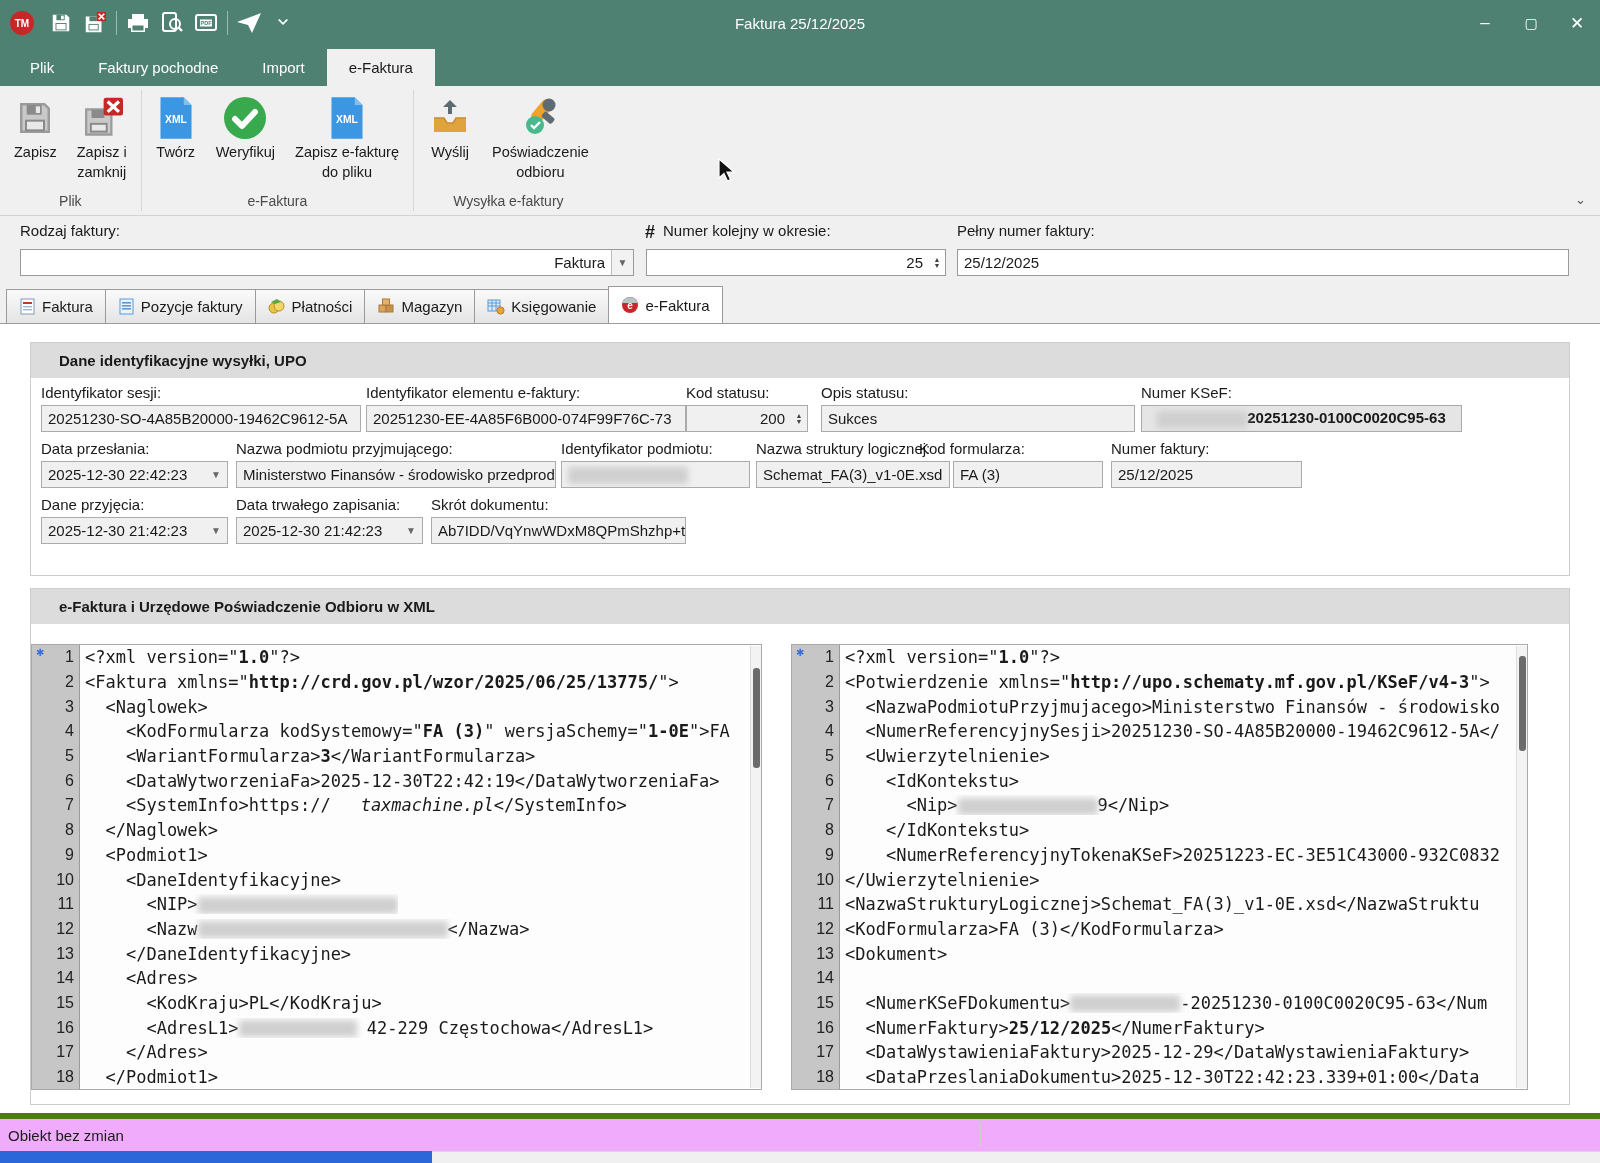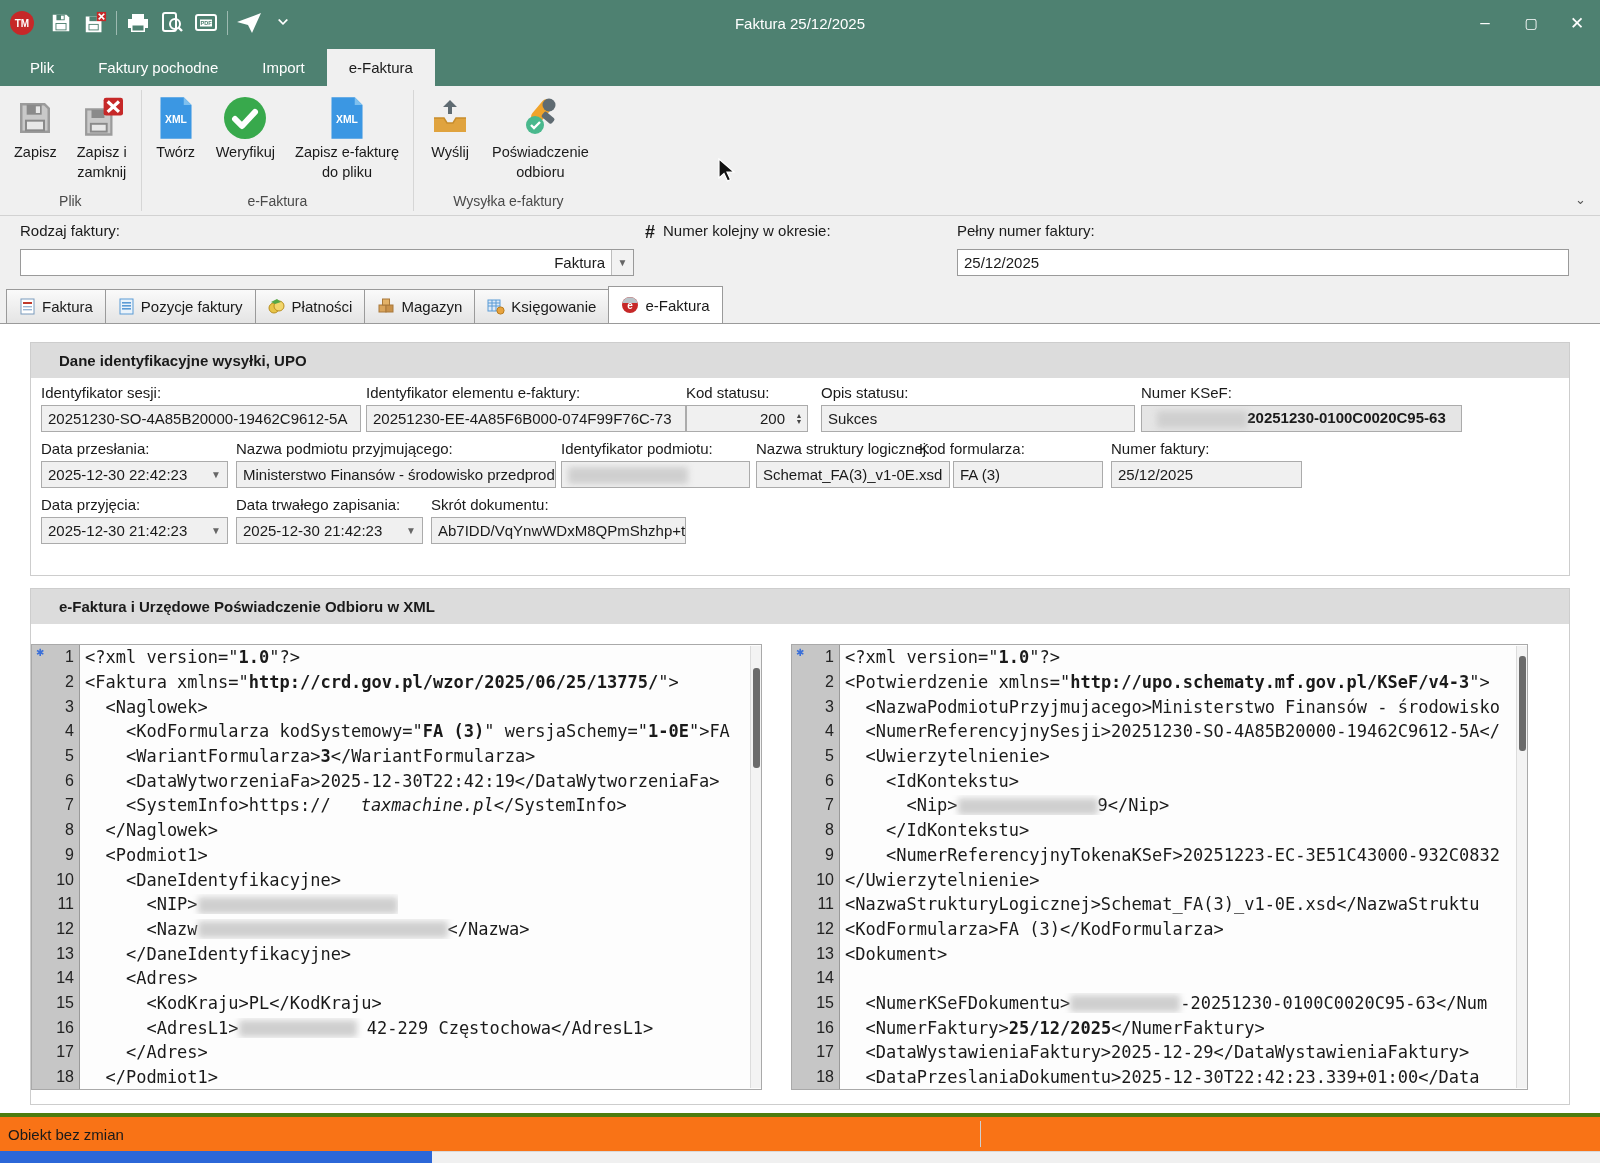--- a/index.html
+++ b/index.html
@@ -71,21 +71,21 @@
     text-align:right; padding-right:5px; font-size:16px; height:100%; display:flex; align-items:center; justify-content:flex-end; position:relative;
     font-family:"Liberation Sans", sans-serif; }
   .gutter-cell .mark { position:absolute; left:4px; top:2px; color:#3a6fd8; font-size:10px; }
   .code-text { padding-left:5px; overflow:hidden; white-space:pre; }
   .code-text b { font-weight:bold; }
   .code-text i { font-style:italic;margin-left:30px; }
   .vscroll { position:absolute; top:1px; bottom:1px; right:0; width:11px; background:#f3f3f3; border-left:1px solid #dcdcdc; }
   .vthumb { position:absolute; left:2px; width:7px; background:#6b6b6b; border-radius:3px; }
 
   
-  .statusbar { height:38px; background:#f97316; border-top:4px solid #4d7c0f; display:flex; align-items:center; position:relative; }
+  .statusbar { height:38px; background:#f0abfc; border-top:6px solid #4d7c0f; display:flex; align-items:center; position:relative; }
   .status-text { padding-left:8px; font-size:15px; }
   .status-div { position:absolute; left:980px; top:4px; bottom:4px; width:1px; background:#cfcfcf; }
   .bottomstrip { height:12px; display:flex; }
   .bs-blue { width:432px; background:#2b67d8; }
   .bs-rest { flex:1; background:#f0f0f0; border-top:1px solid #d9d9d9; }
 
   .cursor { position:absolute; z-index:50; pointer-events:none; }
 </style>
 </head>
 <body>
@@ -269,20 +269,27 @@
 
 <div class="formrow">
   <div class="f-label" style="left:8px;">Rodzaj faktury:</div>
   <div class="inputbox" style="left:8px; width:614px;">
     <div class="val right">Faktura</div>
     <div class="combo-arrow">▼</div>
   </div>
 
   <div class="f-label" style="left:633px; font-weight:bold; font-size:18px;">#</div>
   <div class="f-label" style="left:651px;">Numer kolejny w okresie:</div>
+  <div class="inputbox" style="left:634px; width:300px;">
+    <div class="val right">25</div>
+    <div class="spin">
+        <span>▲</span>
+        <span>▼</span>
+      </div>
+  </div>
 
   <div class="f-label" style="left:945px;">Pełny numer faktury:</div>
   <div class="inputbox" style="left:945px; width:612px;">
     <div class="val">25/12/2025</div>
   </div>
 </div>
 
 <div class="doctabs" id="doctabs">
     <div class="dtab">
       <span style="display: flex;">
@@ -395,21 +402,21 @@
           <div class="val">Schemat_FA(3)_v1-0E.xsd</div>
         </div>
         <div class="fld-label" style="left: 888px; top: 62px;">Kod formularza:</div>
         <div class="fld" style="left: 922px; top: 83px; width: 150px;">
           <div class="val">FA (3)</div>
         </div>
         <div class="fld-label" style="left: 1080px; top: 62px;">Numer faktury:</div>
         <div class="fld" style="left: 1080px; top: 83px; width: 191px;">
           <div class="val">25/12/2025</div>
         </div>
-        <div class="fld-label" style="left: 10px; top: 118px;">Data przyjęcia:</div>
+        <div class="fld-label" style="left: 10px; top: 118px;">Dane przyjęcia:</div>
         <div class="fld" style="left: 10px; top: 139px; width: 187px;">
           <div class="val">2025-12-30 21:42:23</div>
           <div class="combo-arrow" style="background: transparent; border-left: none;">▼</div>
         </div>
         <div class="fld-label" style="left: 205px; top: 118px;">Data trwałego zapisania:</div>
         <div class="fld" style="left: 205px; top: 139px; width: 187px;">
           <div class="val">2025-12-30 21:42:23</div>
           <div class="combo-arrow" style="background: transparent; border-left: none;">▼</div>
         </div>
         <div class="fld-label" style="left: 400px; top: 118px;">Skrót dokumentu:</div>

